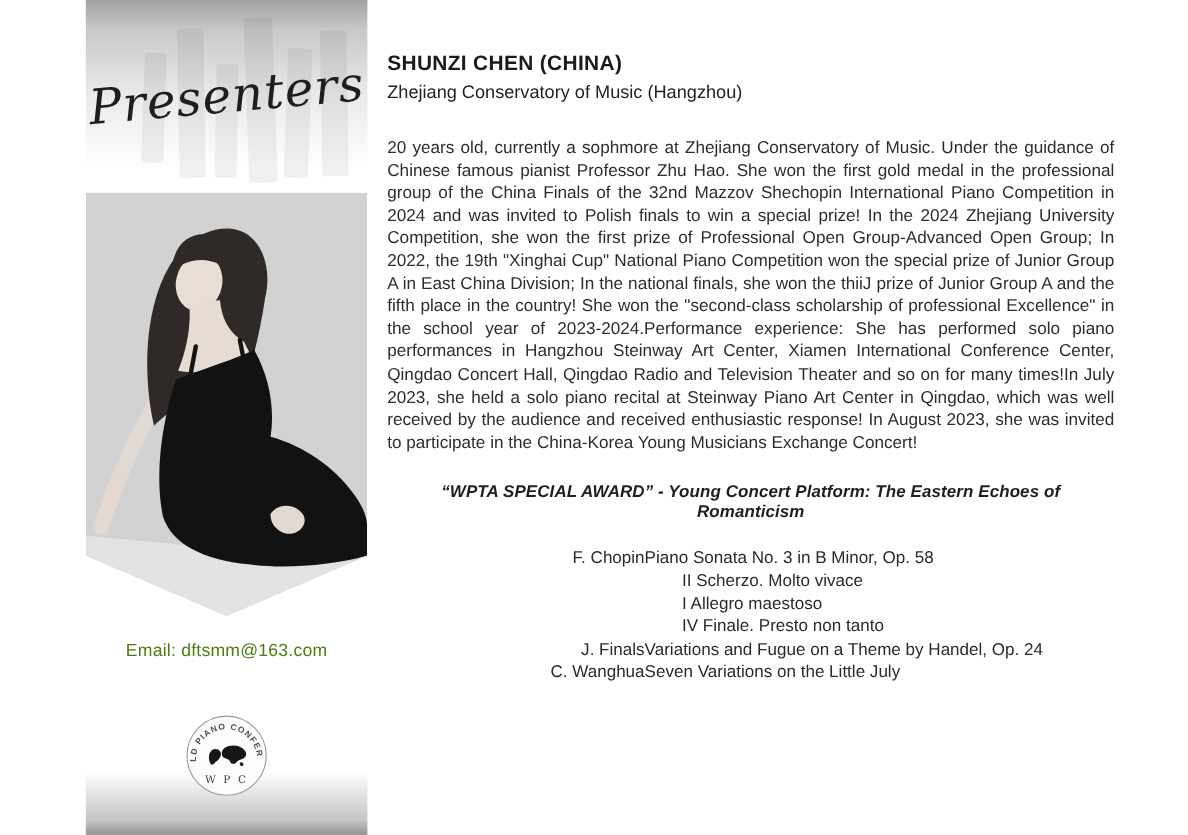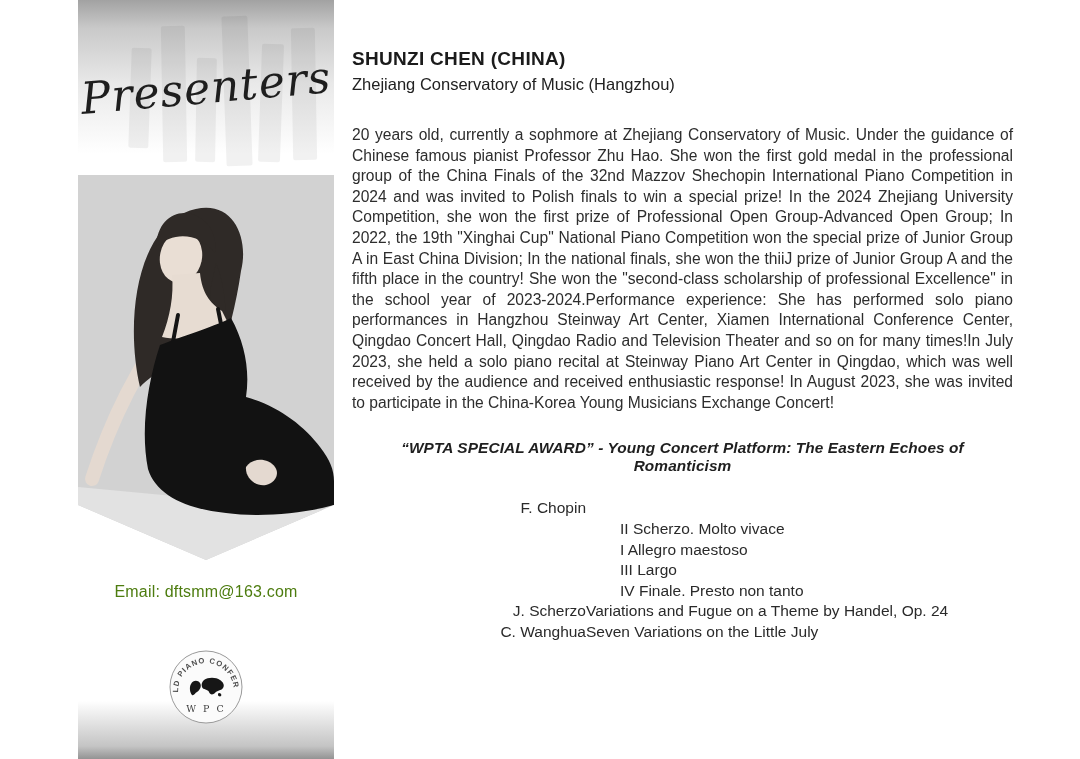--- a/index.html
+++ b/index.html
@@ -113,28 +113,28 @@
     <div class="affiliation">Zhejiang Conservatory of Music (Hangzhou)</div>
 
     <p class="bio">20 years old, currently a sophmore at Zhejiang Conservatory of Music. Under the guidance of Chinese famous pianist Professor Zhu Hao. She won the first gold medal in the professional group of the China Finals of the 32nd Mazzov Shechopin International Piano Competition in 2024 and was invited to Polish finals to win a special prize! In the 2024 Zhejiang University Competition, she won the first prize of Professional Open Group-Advanced Open Group; In 2022, the 19th "Xinghai Cup" National Piano Competition won the special prize of Junior Group A in East China Division; In the national finals, she won the thiiJ prize of Junior Group A and the fifth place in the country! She won the "second-class scholarship of professional Excellence" in the school year of 2023-2024.Performance experience: She has performed solo piano performances in Hangzhou Steinway Art Center, Xiamen International Conference Center, Qingdao Concert Hall, Qingdao Radio and Television Theater and so on for many times!In July 2023, she held a solo piano recital at Steinway Piano Art Center in Qingdao, which was well received by the audience and received enthusiastic response! In August 2023, she was invited to participate in the China-Korea Young Musicians Exchange Concert!</p>
 
     <div class="award">“WPTA SPECIAL AWARD” - Young Concert Platform: The Eastern Echoes of Romanticism</div>
 
     <div class="program">
 
       <div class="prow">
         <span class="composer">F. Chopin</span>
+        <span class="piece">Piano Sonata No. 3 in B Minor,  Op. 58</span>
       </div>
       <div class="movement">II Scherzo. Molto vivace</div>
       <div class="movement">I Allegro maestoso</div>
-      <div class="movement">III Largo</div>
       <div class="movement">IV Finale. Presto non tanto</div>
 
       <div class="prow">
-        <span class="composer">J. Scherzo</span>
+        <span class="composer">J. Finals</span>
         <span class="piece">Variations and Fugue on a Theme by Handel, Op. 24</span>
       </div>
 
       <div class="prow">
         <span class="composer">C. Wanghua</span>
         <span class="piece">Seven Variations on the Little July</span>
       </div>
 
     </div>
   </main>

